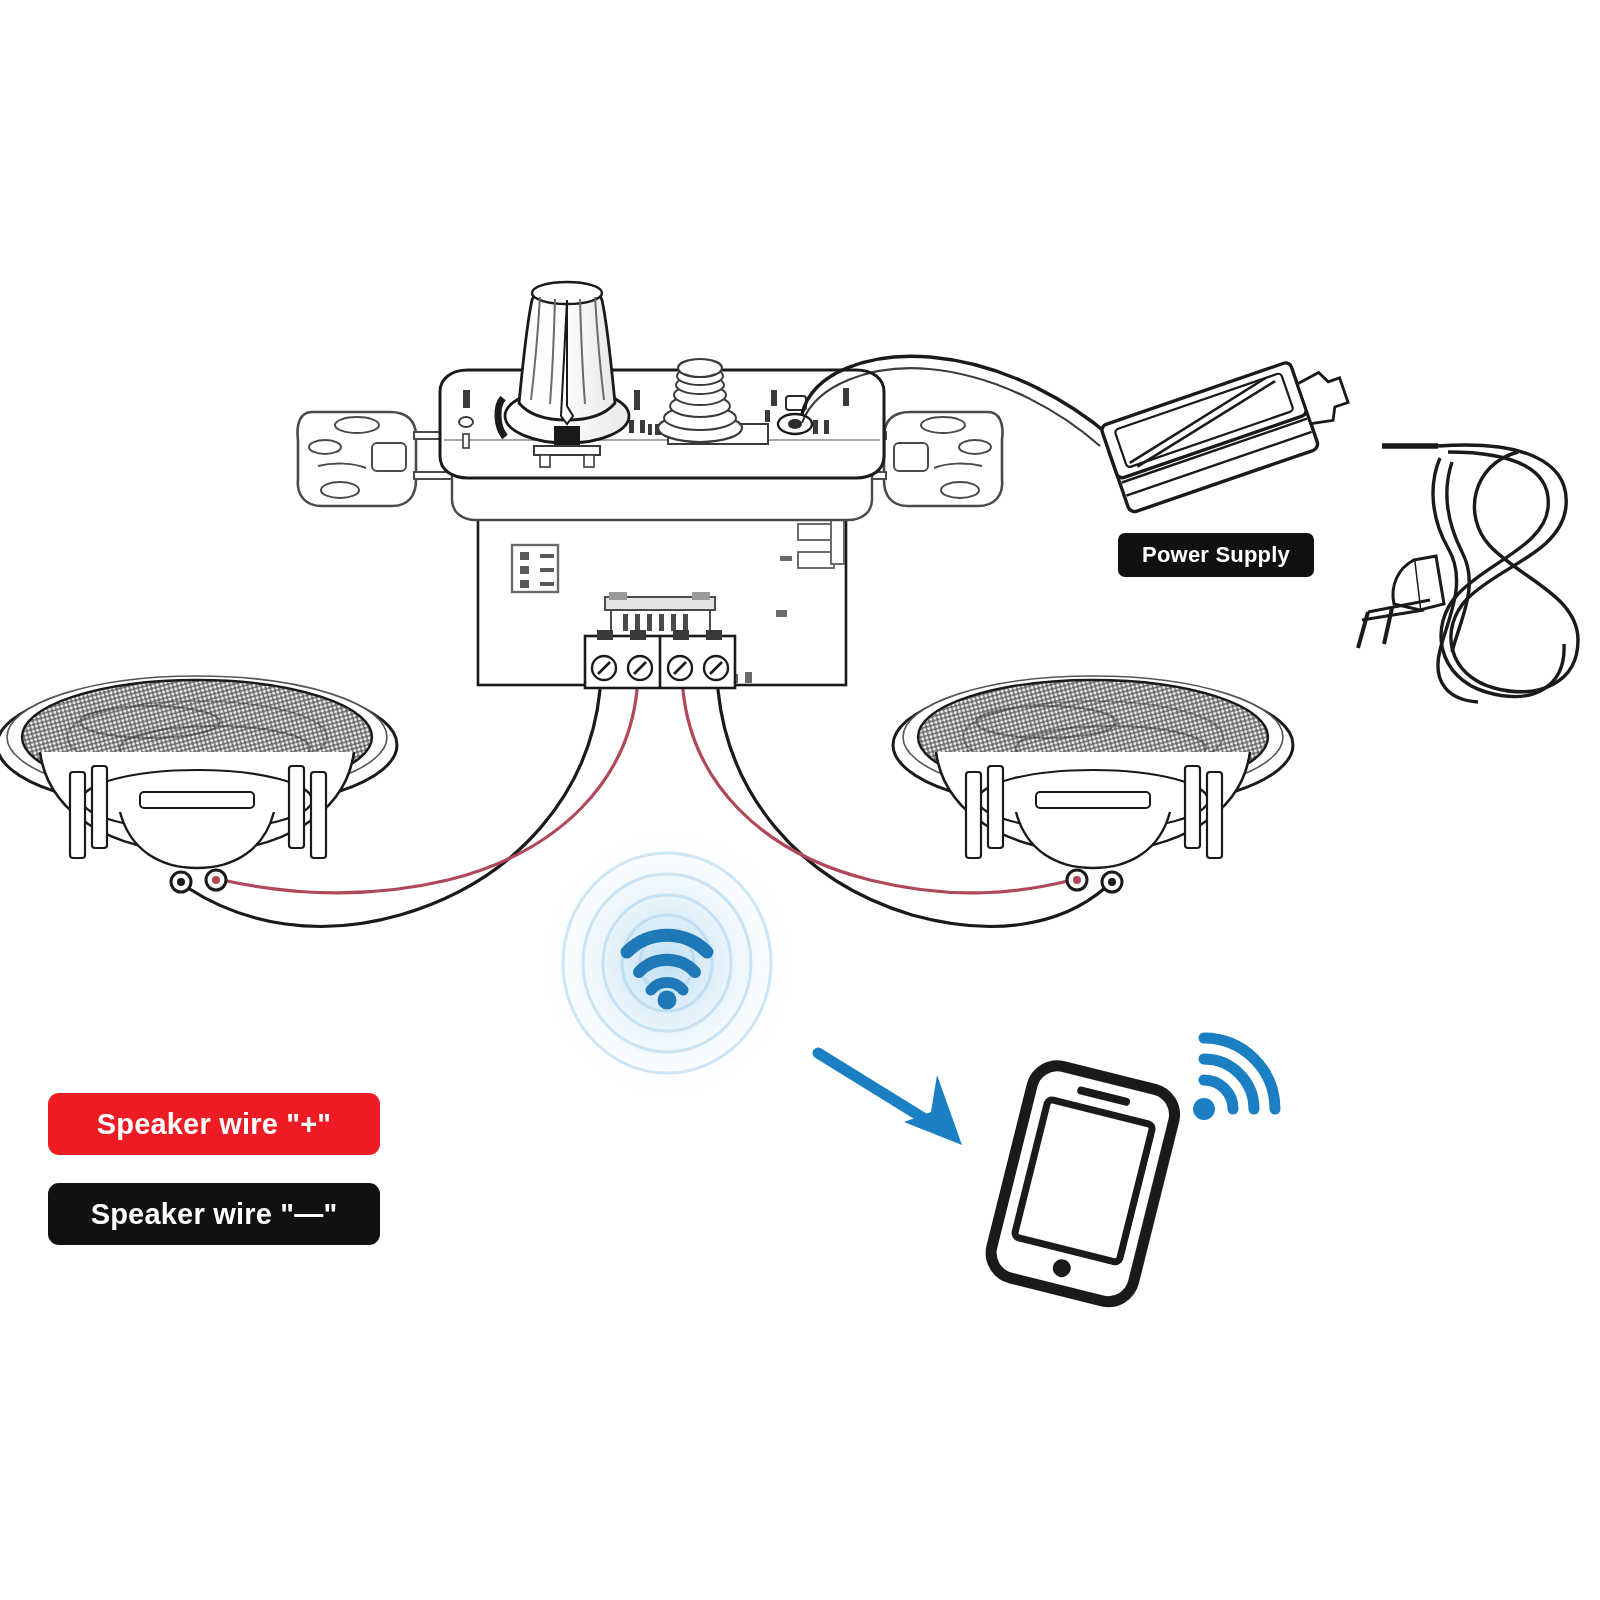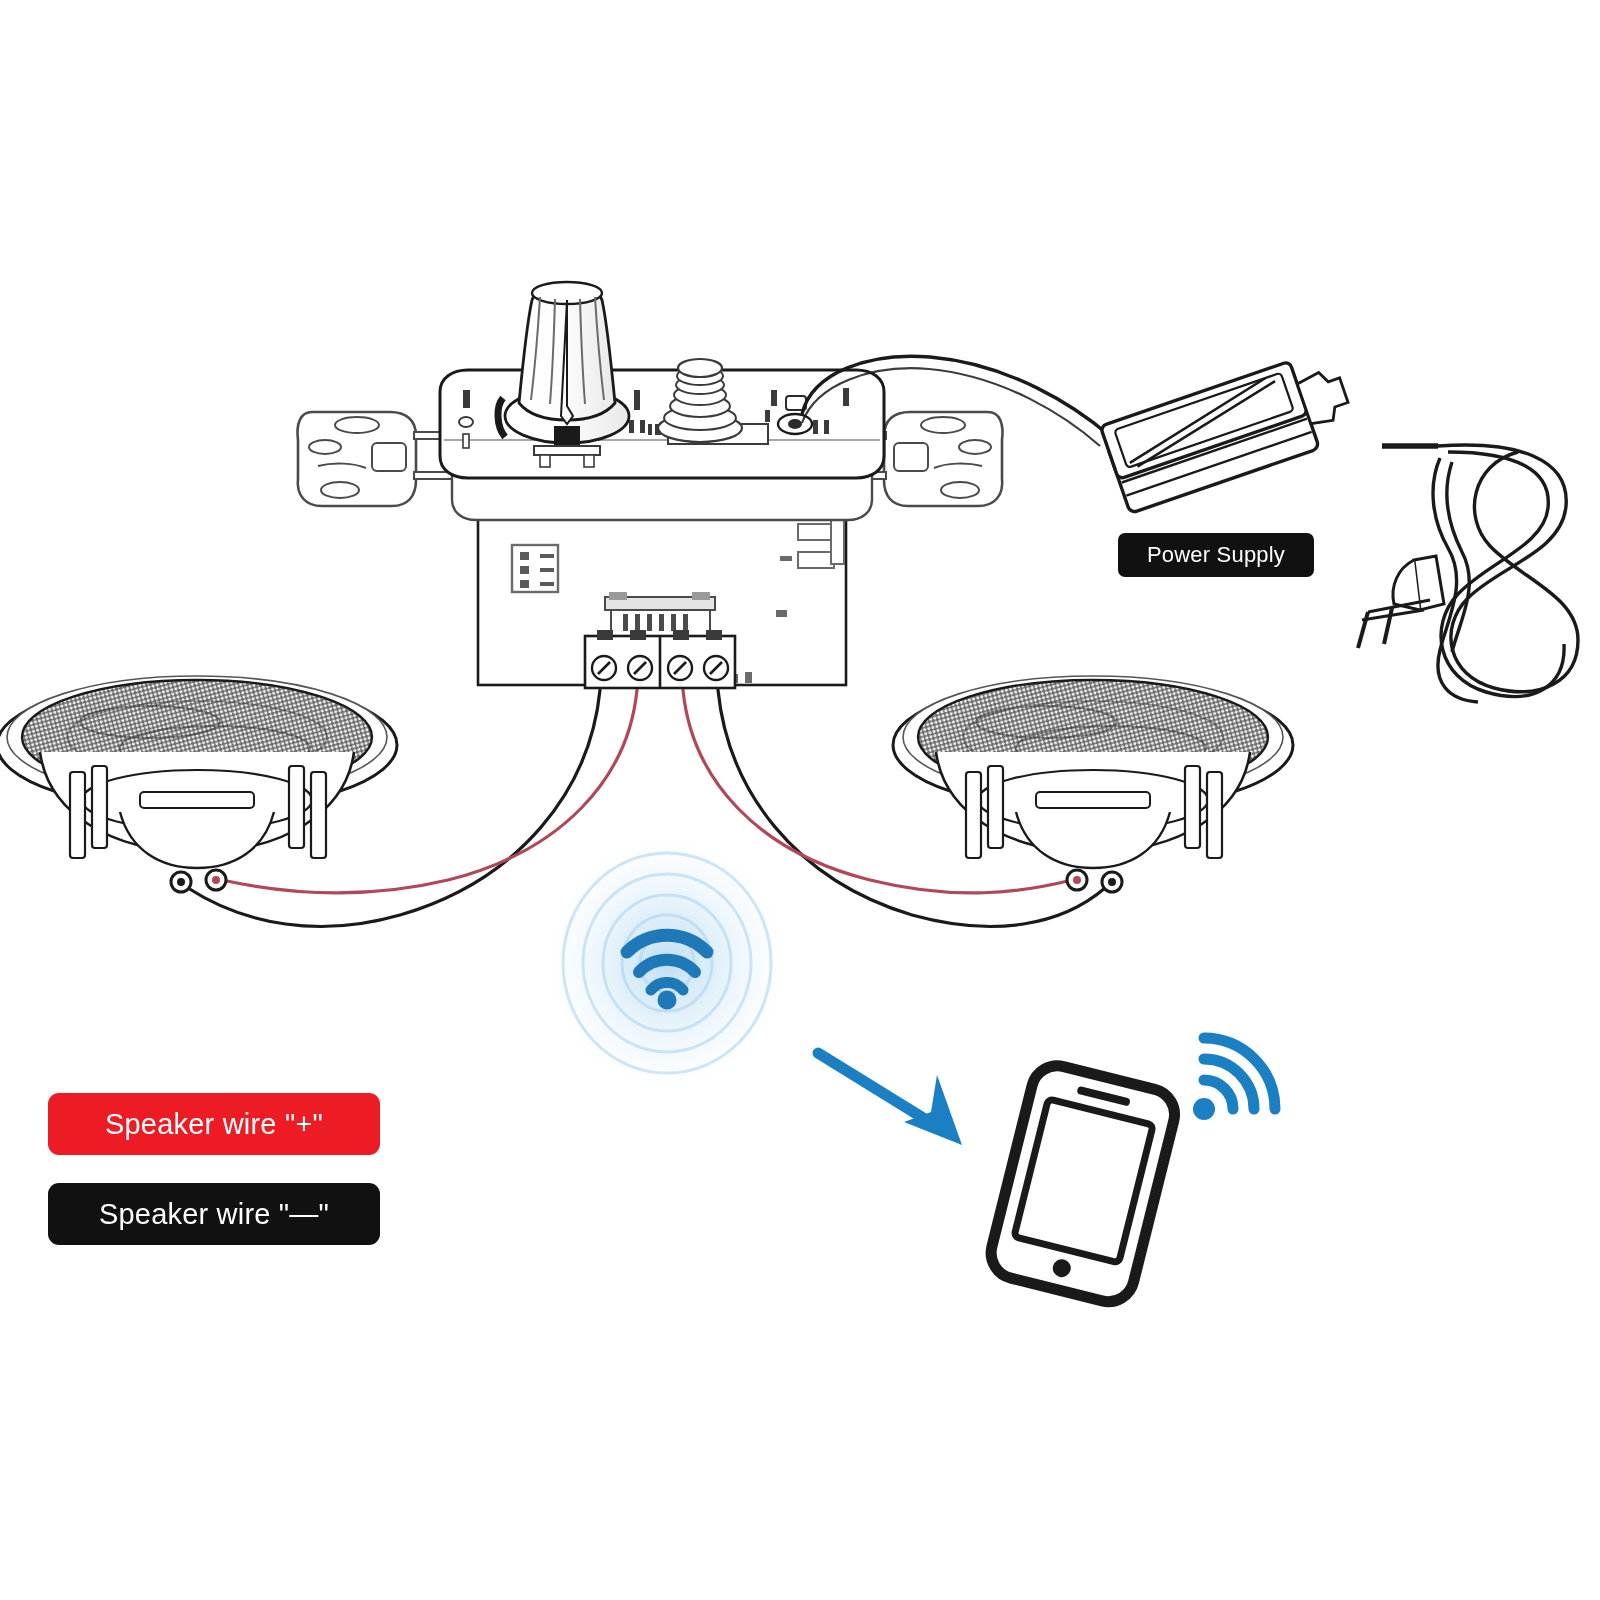--- a/index.html
+++ b/index.html
@@ -30,21 +30,21 @@
     display: block;
   }
   
   .label-chip {
     position: absolute;
     display: flex;
     align-items: center;
     justify-content: center;
     border-radius: 9px;
     font-family: "Liberation Sans", sans-serif;
-    font-weight: normal;
+    font-weight: bold;
     color: #ffffff;
     letter-spacing: 0.2px;
     white-space: nowrap;
     box-sizing: border-box;
   }
   #chip-power-supply {
     left: 1118px;
     top: 533px;
     width: 196px;
     height: 44px;

